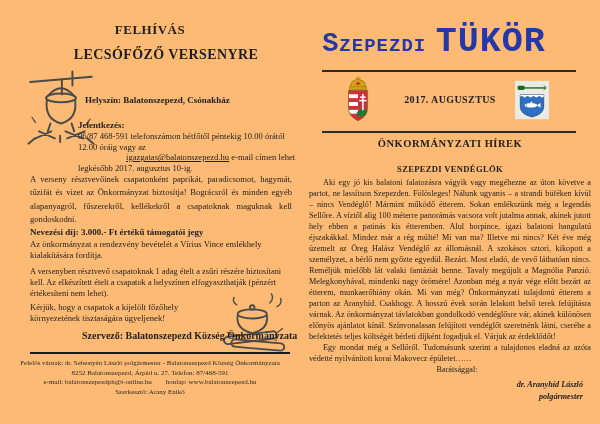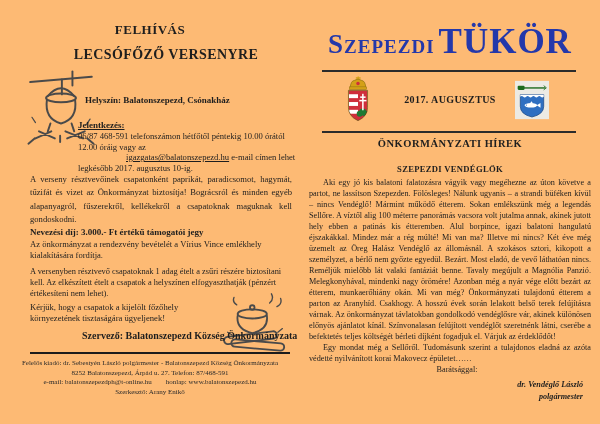--- a/index.html
+++ b/index.html
@@ -10,35 +10,35 @@
   .abs{position:absolute;}
   .b{font-weight:bold;}
   .ctr{text-align:center;}
   .just{text-align:justify;}
   
   .lp-title1{top:22px;left:0;width:300px;font-size:13px;letter-spacing:.5px;}
   .lp-title2{top:47px;left:0;width:300px;font-size:14px;letter-spacing:.4px;padding-left:16px;}
   .lp-pot1{left:20px;top:68px;width:82px;height:88px;}
   .lp-when{left:85px;top:77px;font-size:9px;}
   .lp-where{left:85px;top:95px;font-size:9px;}
-  .lp-reg-h{left:78px;top:120px;font-size:9px;text-decoration:underline;}
+  .lp-reg-h{left:78px;top:120px;font-size:9px;}
   .lp-reg{left:78px;top:131px;width:218px;font-size:8.6px;line-height:10.6px;}
   .lp-reg a{color:#1e1e1e;padding-left:48px;}
   .lp-p1{left:30px;top:173px;width:262px;font-size:8.6px;line-height:13.4px;}
   .lp-fee-h{left:30px;top:227px;font-size:9px;}
   .lp-fee-t{left:30px;top:239px;width:242px;font-size:8.6px;line-height:11px;}
   .lp-jury{left:30px;top:266px;width:262px;font-size:8.4px;line-height:11px;}
   .lp-clean{left:30px;top:302px;width:200px;font-size:8.6px;line-height:11px;}
   .lp-pot2{left:216px;top:292px;width:78px;height:64px;}
   .lp-org{left:42px;top:330px;font-size:10px;padding-left:40px;}
   .lp-rule{left:30px;top:352px;width:260px;height:2px;background:#1c1c1c;}
   .lp-footer{left:8px;top:359px;width:284px;font-size:7px;line-height:9.6px;text-align:center;color:#2a2a2a;}
   .lp-footer .gap{display:inline-block;width:14px;}
   
-  .rp-masthead{left:300px;top:22px;width:300px;text-align:center;color:#2438aa;font-weight:bold;white-space:nowrap;}
+  .rp-masthead{left:284px;top:22px;width:300px;text-align:center;color:#2438aa;font-weight:bold;white-space:nowrap;font-family:Liberation Mono, monospace;}
   .rp-word1{font-variant:small-caps;font-size:27px;letter-spacing:1px;}
   .rp-word2{font-size:35px;letter-spacing:1px;}
   .rp-rule1{left:322px;top:70px;width:254px;height:2px;background:#2b2b2b;}
   .rp-rule2{left:322px;top:131px;width:254px;height:2px;background:#2b2b2b;}
   .rp-hucrest{left:345px;top:76px;width:26px;height:46px;}
   .rp-date{left:300px;top:94px;width:300px;font-size:10px;letter-spacing:.4px;}
   .rp-vcrest{left:515px;top:78px;width:34px;height:44px;}
   .rp-section{left:300px;top:138px;width:300px;font-size:10.5px;letter-spacing:.5px;}
   .rp-article{left:300px;top:164px;width:300px;font-size:8.6px;letter-spacing:.3px;}
   .rp-body{left:309px;top:177px;width:282px;font-size:8.2px;line-height:11px;}
@@ -100,21 +100,21 @@
         </g>
       <path d="M10 44 l5 3 M70 40 l-5 4" stroke-width="1.4"></path>
     </svg>
   </div>
 
   <div class="abs lp-org b">Szervező: Balatonszepezd Község Önkormányzata</div>
 
   <div class="abs lp-rule"></div>
 
   <div class="abs lp-footer">
-    <div>Felelős kiadó: dr. Sebestyén László polgármester - Balatonszepezd Község Önkormányzata</div>
+    <div>Felelős várnak: dr. Sebestyén László polgármester - Balatonszepezd Község Önkormányzata</div>
     <div>8252 Balatonszepezd, Árpád u. 27. Telefon: 87/468-591</div>
     <div>
       <span>e-mail: balatonszepezdph@t-online.hu</span><span class="gap"></span><span>honlap: www.balatonszepezd.hu</span>
     </div>
     <div>Szerkesztő: Arany Enikő</div>
   </div>
 
   <div class="abs rp-masthead">
     <span class="rp-word1">Szepezdi</span>
     <span class="rp-word2">TÜKÖR</span>
@@ -170,18 +170,18 @@
   <div class="abs rp-rule2"></div>
 
   <div class="abs rp-section b ctr">ÖNKORMÁNYZATI HÍREK</div>
   <div class="abs rp-article b ctr">SZEPEZDI VENDÉGLŐK</div>
 
   <div class="abs rp-body just">
     <p>Aki egy jó kis balatoni falatozásra vágyik vagy megéhezne az úton követve a partot, ne lassítson Szepezden. Fölösleges! Nálunk ugyanis – a strandi büféken kívül – nincs Vendéglő! Mármint működő étterem. Sokan emlékszünk még a legendás Sellőre. A víztől alig 100 méterre panorámás vacsora volt jutalma annak, akinek jutott hely ebben a patinás kis étteremben. Alul borpince, igazi balatoni hangulatú éjszakákkal. Mindez már a rég múlté! Mi van ma? Illetve mi nincs? Két éve még üzemelt az Öreg Halász Vendéglő az állomásnál. A szokásos sztori, kikopott a személyzet, a bérlő nem győzte egyedül. Bezárt. Most eladó, de vevő láthatóan nincs. Reméljük mielőbb lát valaki fantáziát benne. Tavaly megújult a Magnólia Panzió. Melegkonyhával, mindenki nagy örömére! Azonban még a nyár vége előtt bezárt az étterem, munkaerőhiány okán. Mi van még? Önkormányzati tulajdonú étterem a parton az Aranyhíd. Csakhogy. A hosszú évek során lelakott belső terek felújításra várnak. Az önkormányzat távlatokban gondolkodó vendéglősre vár, akinek különösen előnyös ajánlatot kínál. Színvonalasan felújított vendéglőt szeretnénk látni, cserébe a befektetés teljes költségét bérleti díjként fogadjuk el. Várjuk az érdeklődőt!</p>
     <p>Egy mondat még a Sellőről. Tudomásunk szerint a tulajdonos eladná az azóta védetté nyilvánított korai Makovecz épületet……</p>
     <p class="rp-closing">Barátsággal:</p>
     <div class="rp-sig">
-      <div>dr. Vendéglő László</div>
+      <div>dr. Aranyhíd László</div>
       <div>polgármester</div>
     </div>
   </div>
 
 </div>
 
 </body></html>

